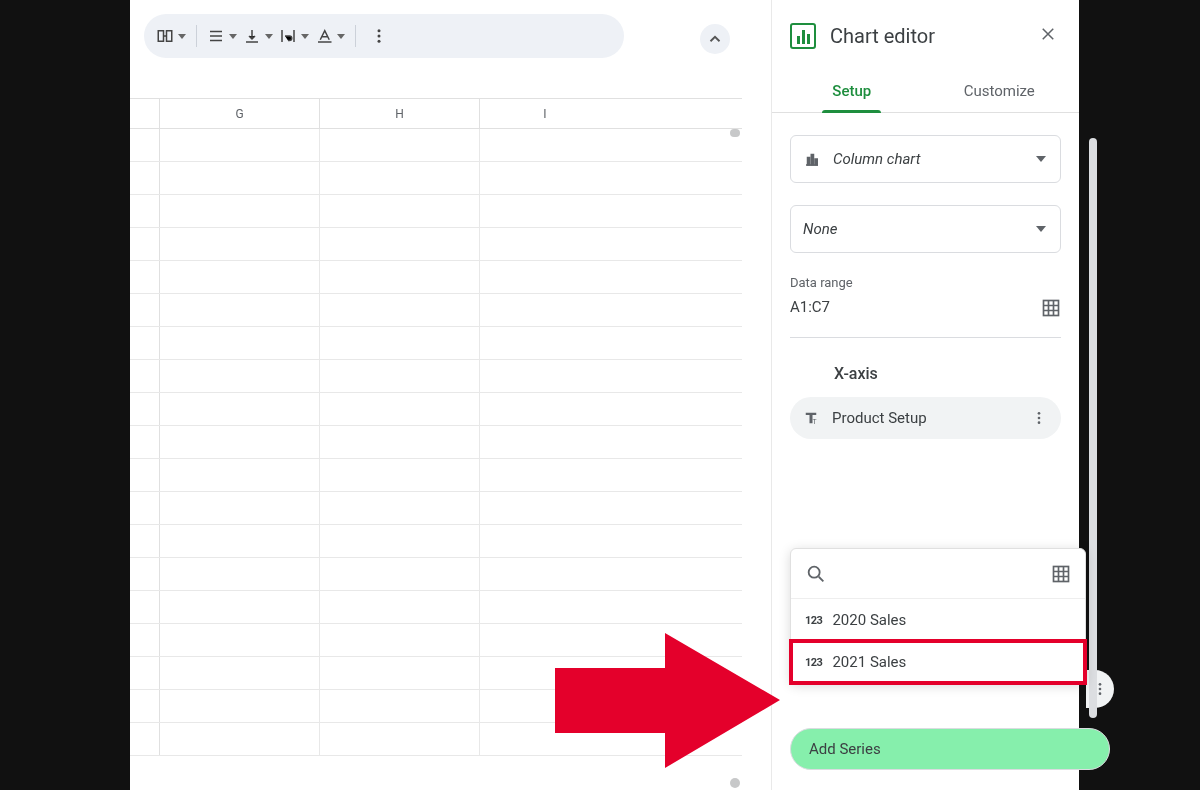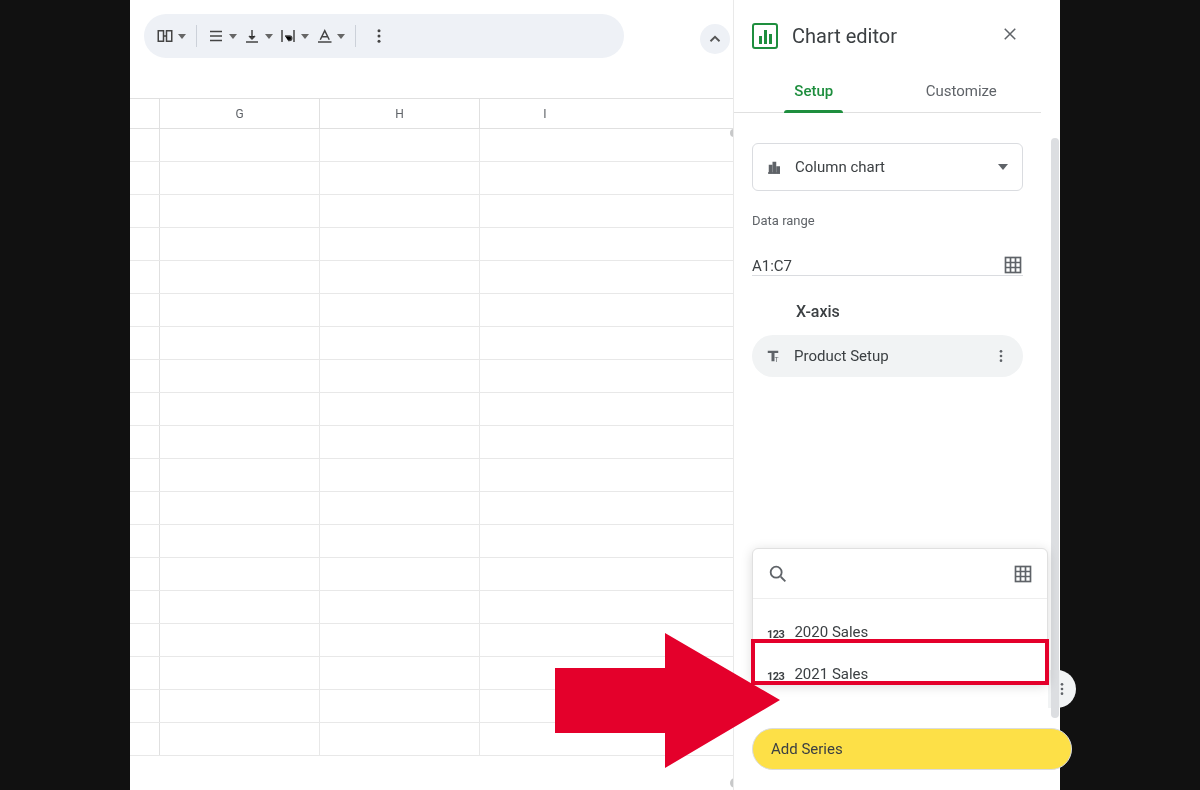--- a/index.html
+++ b/index.html
@@ -120,21 +120,21 @@
     bottom: 2px;
     width: 10px;
     height: 10px;
     background:#c7c8c9;
     border-radius:5px;
   }
 
   
   .panel {
     position: absolute;
-    left: 603px;
+    left: 641px;
     top: 0;
     width: 308px;
     height: 790px;
     background: #fff;
     border-left: 1px solid #e9e9e9;
     padding: 20px 0 0 0;
   }
   .panel-scroll {
     position: absolute;
     right: -18px;
@@ -162,21 +162,21 @@
     font-size: 20px;
     color:#3c4043;
     flex:1;
   }
   .close-x { font-size: 20px; color:#5f6368; padding:4px; }
 
   .tabs {
     display:flex;
     border-bottom: 1px solid #e0e0e0;
     padding: 0 6px;
-    margin-bottom: 30px;
+    margin-bottom: 22px;
   }
   .tab {
     flex:1;
     text-align:center;
     padding: 12px 0;
     font-size: 15px;
     color: #5f6368;
     position:relative;
   }
   .tab.active {
@@ -200,32 +200,33 @@
     border-radius: 6px;
     height: 48px;
     display:flex;
     align-items:center;
     padding: 0 12px;
     gap: 12px;
     margin-bottom: 22px;
     font-size: 15px;
     color:#3c4043;
     position:relative;
+    font-style:italic;
   }
   .select-box .caret2 {
     position:absolute; right:14px;
     width:0;height:0;
     border-left:5px solid transparent;
     border-right:5px solid transparent;
     border-top:6px solid #5f6368;
   }
   .underline-field {
     border-bottom: 1px solid #dadce0;
     height: 40px;
-    display:flex; align-items:flex-end; justify-content:space-between;
+    display:flex; align-items:flex-start; justify-content:space-between;
     font-size: 15px;
     margin-bottom: 26px;
   }
 
   .section-title { font-size: 16px; color:#3c4043; margin-bottom: 14px; font-weight:500;margin-left:44px;}
   .chip {
     background:#f1f3f4;
     border-radius: 22px;
     height: 42px;
     display:flex; align-items:center;
@@ -255,21 +256,21 @@
   }
   .pop-search {
     height: 50px;
     display:flex; align-items:center; justify-content:space-between;
     padding: 0 14px;
     border-bottom: 1px solid #eee;
     color:#5f6368;
   }
   .pop-item {
     height: 42px;
-    display:flex; align-items:flex-end;
+    display:flex; align-items:center;
     gap: 10px;
     padding: 0 14px;
     font-size: 15px;
     color:#3c4043;
   }
   .pop-item.highlighted {
     outline: 4px solid #e4002b;
     outline-offset: -2px;
   }
   .badge123 {
@@ -293,21 +294,21 @@
     left: 18px;
     top: 728px;
     border: 1px solid #dadce0;
     border-radius: 22px;
     height: 42px;
     width: 320px;
     display:flex; align-items:center;
     padding: 0 18px;
     font-size: 15px;
     color:#3c4043;
-    background:#fde047;
+    background:#86efac;
   }
 
   
   .arrow {
     position:absolute;
     left: 425px;
     top: 628px;
     width: 240px;
     height: 150px;
     z-index: 20;
@@ -530,20 +531,24 @@
         <span class="ic"><svg viewBox="0 0 24 24" stroke="#5f6368" stroke-width="2" fill="none">
               <path d="M4 20h16"></path>
               <rect x="6" y="10" width="3" height="10" fill="#5f6368"></rect>
               <rect x="11" y="6" width="3" height="14" fill="#5f6368"></rect>
               <rect x="16" y="12" width="3" height="8" fill="#5f6368"></rect>
             </svg></span>
         <span>Column chart</span>
         <span class="caret2"></span>
       </div>
 
+      <div class="select-box">
+        <span>None</span>
+        <span class="caret2"></span>
+      </div>
 
       <div class="field-label">Data range</div>
       <div class="underline-field">
         <span>A1:C7</span>
         <span class="grid-ic"><svg viewBox="0 0 24 24" fill="none" stroke-width="2">
               <rect x="3" y="3" width="18" height="18"></rect>
               <path d="M3 9h18M3 15h18M9 3v18M15 3v18"></path>
             </svg></span>
       </div>
 

